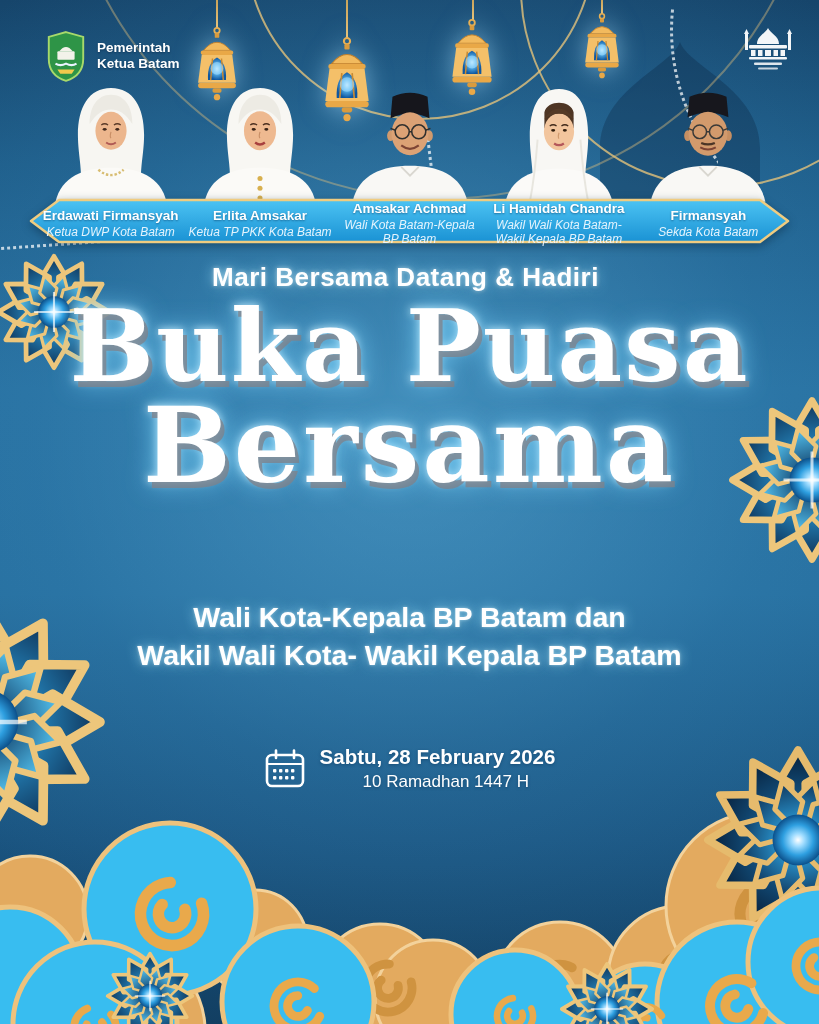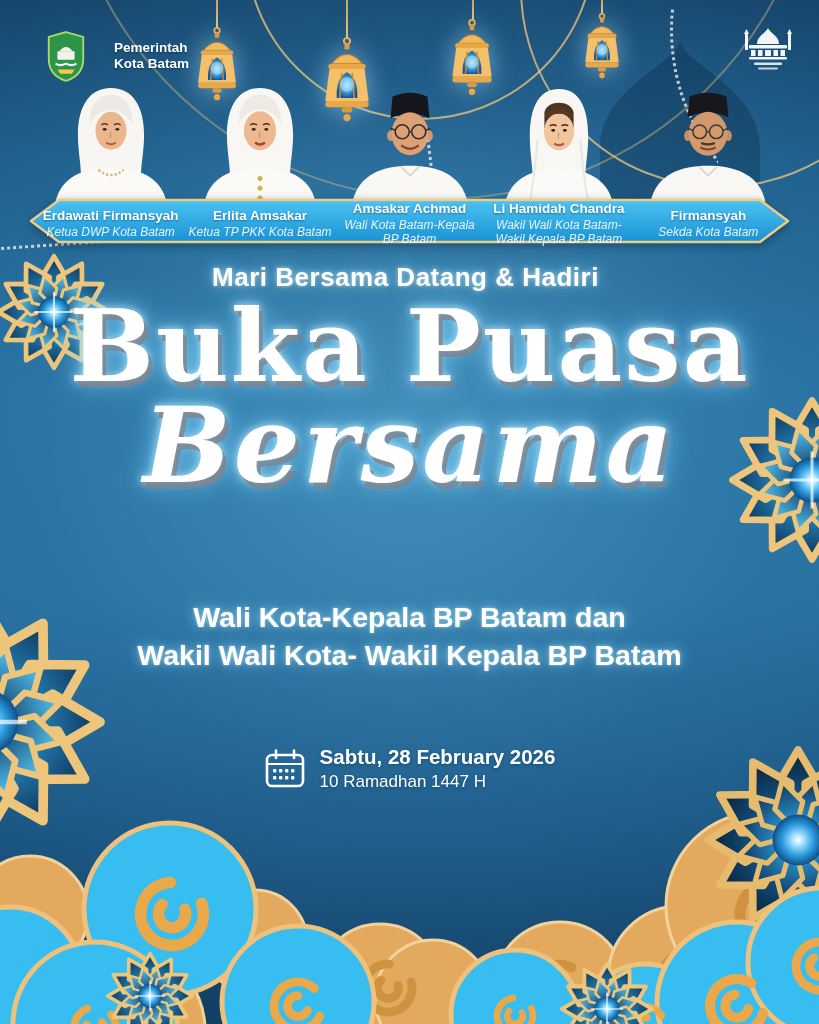--- a/index.html
+++ b/index.html
@@ -20,50 +20,50 @@
   .ring.r3{left:60px;top:-560px;width:760px;height:760px;border-color:rgba(232,196,122,.40);}
   .dotwrap{position:absolute;overflow:hidden;z-index:1;}
   .dotwrap .dotcircle{position:absolute;border:3px dotted rgba(255,255,255,.72);border-radius:50%;}
   .dotline{position:absolute;border-top:3.5px dotted rgba(255,255,255,.72);z-index:1;}
   .dome{position:absolute;left:600px;top:42px;z-index:0;}
   .lantern{position:absolute;z-index:2;filter:drop-shadow(0 0 12px rgba(170,225,255,.55));}
   .lstring{position:absolute;width:2px;background:linear-gradient(#caa45a,#e9c277);z-index:1;}
   .deco-layer{position:absolute;inset:0;z-index:1;pointer-events:none;overflow:visible;}
 
   
-  .gov{position:absolute;left:44px;top:30px;display:flex;align-items:center;gap:26px;z-index:4;}
+  .gov{position:absolute;left:44px;top:30px;display:flex;align-items:center;gap:9px;z-index:4;}
   .gov-name{font-size:13.5px;font-weight:bold;line-height:1.18;color:#fff;text-shadow:0 1px 2px rgba(0,30,60,.5);}
   .emblem{position:absolute;right:22px;top:24px;z-index:4;opacity:.95;}
 
   
   .photos{position:absolute;left:38px;right:38px;top:80px;height:122px;display:flex;justify-content:space-between;align-items:flex-end;z-index:2;}
   .photos svg{width:146px;height:119px;}
   .ribbon{position:absolute;left:28px;top:197px;z-index:3;filter:drop-shadow(0 3px 5px rgba(5,35,60,.45));}
   .names{position:absolute;left:36px;right:36px;top:201px;height:32px;display:grid;grid-template-columns:repeat(5,1fr);z-index:4;}
   .names .col{display:flex;flex-direction:column;align-items:center;justify-content:center;text-align:center;}
   .oname{font-size:13.5px;font-weight:bold;text-shadow:0 1px 2px rgba(10,60,100,.55);}
   .otitle{font-size:12px;font-style:italic;color:#eef8ff;margin-top:2px;opacity:.95;}
 
   
   .kicker{position:absolute;left:0;right:8px;top:262px;text-align:center;font-size:26px;font-weight:bold;letter-spacing:.5px;z-index:3;
     text-shadow:0 0 13px rgba(150,225,255,.95),0 0 4px rgba(255,255,255,.55),0 2px 6px rgba(15,60,95,.4);}
   .big-title{position:absolute;left:0;right:0;top:294px;text-align:center;z-index:3;
     font-family:"DejaVu Serif",serif;font-weight:bold;color:#fff;line-height:1.04;}
   .big-title .l1{font-size:100px;letter-spacing:2px;}
-  .big-title .l2{font-size:104px;letter-spacing:3px;margin-top:-6px;font-style:italic;}
+  .big-title .l2{font-size:104px;letter-spacing:3px;margin-top:-6px;}
   .big-title .l1,.big-title .l2{
     text-shadow:4px 6px 0 rgba(125,130,138,.78),0 0 26px rgba(125,215,255,.95),0 0 8px rgba(225,246,255,.95);}
   .subtitle{position:absolute;left:0;right:0;top:599px;text-align:center;font-size:28.5px;font-weight:bold;line-height:1.33;z-index:3;
     text-shadow:0 0 12px rgba(150,225,255,.95),0 0 3px rgba(255,255,255,.5),0 2px 6px rgba(15,60,95,.4);}
 
   
   .info{position:absolute;left:0;right:0;top:745px;display:flex;justify-content:center;gap:52px;z-index:3;}
   .info .group{display:flex;align-items:center;gap:14px;}
   .date-main{font-size:20.5px;font-weight:bold;text-shadow:0 1px 3px rgba(10,50,85,.5);}
-  .date-sub{font-size:17px;margin-top:3px;text-shadow:0 1px 3px rgba(10,50,85,.5);}
+  .date-sub{font-size:17px;margin-top:3px;text-shadow:0 1px 3px rgba(10,50,85,.5);margin-left:43px;}
   .venue-line{font-size:19px;font-style:italic;font-weight:bold;line-height:1.38;text-shadow:0 1px 3px rgba(10,50,85,.5);}
 
   
   .bottom-deco{position:absolute;left:0;bottom:0;z-index:2;overflow:visible;}
 </style>
 </head>
 <body>
 
 <svg width="0" height="0" style="position:absolute">
   <defs>
@@ -227,21 +227,21 @@
   <div class="gov">
     <svg width="44" height="52" viewBox="0 0 46 54">
       <path d="M23,2 L41,7 L41,30 C41,44 33,50 23,53 C13,50 5,44 5,30 L5,7 Z" fill="#2e9447" stroke="#a7d96b" stroke-width="2"></path>
       <path d="M16,22 q7,-9 14,0 Z" fill="#f2f2ea"></path>
       <rect x="14" y="22" width="18" height="9" rx="1" fill="#f2f2ea"></rect>
       <path d="M12,35 q5,3 11,0 q6,3 11,0" stroke="#eaf4ff" stroke-width="2.2" fill="none"></path>
       <path d="M14,41 h18 l-3,4.5 h-12 Z" fill="#f2c94c"></path>
     </svg>
     <div class="gov-name">
       <div>Pemerintah</div>
-      <div>Kota Batam</div>
+      <div>Ketua Batam</div>
     </div>
   </div>
 
   <svg class="emblem" width="58" height="54" viewBox="0 0 58 54">
     <g fill="#ffffff">
       <path d="M29,4 C31,9 40,12 40,20 L18,20 C18,12 27,9 29,4 Z"></path>
       <rect x="6" y="10" width="3" height="16"></rect>
         <path d="M7.5,5 L10,10 H5 Z"></path>
       <rect x="49" y="10" width="3" height="16"></rect>
         <path d="M50.5,5 L53,10 H48 Z"></path>

